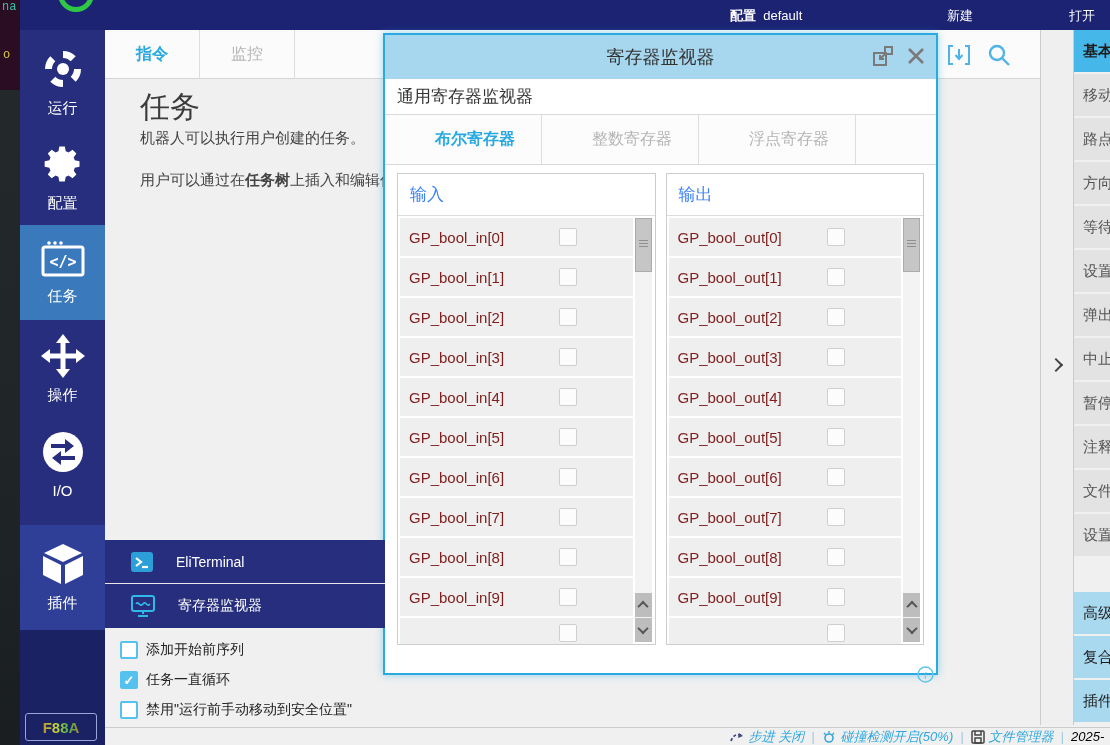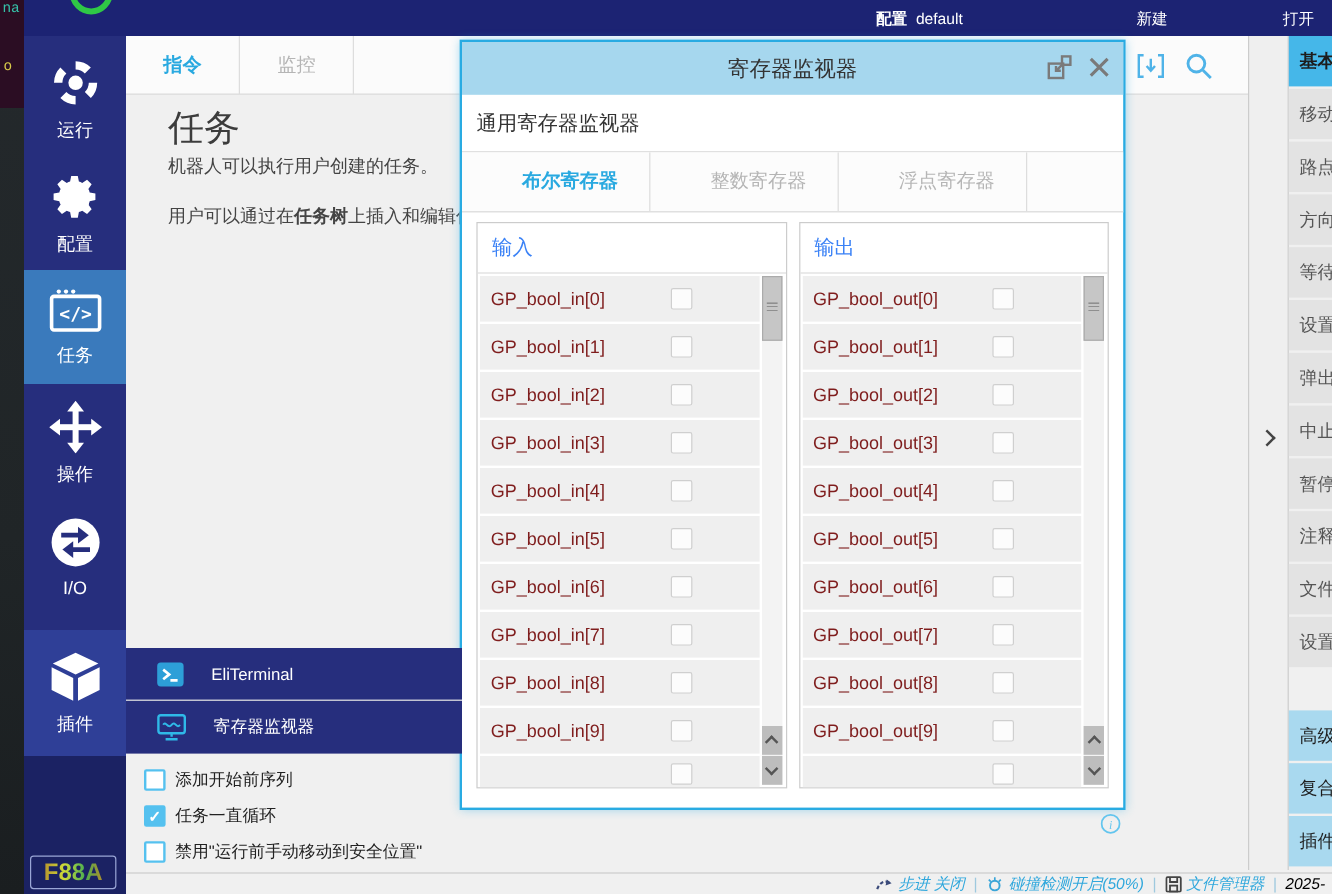--- a/index.html
+++ b/index.html
@@ -19,21 +19,21 @@
   .tb-config b { font-weight:bold; }
   .tb-btn { position:absolute; top:7px; cursor:pointer; }
   .tb-new { left:927px; } .tb-open { left:1017px;margin-left:32px; }
 
   
   .sidebar { position:absolute; left:20px; top:30px; width:85px; height:715px; background:#262e7d; z-index:3;padding-left:32px; }
   .sb-item { position:absolute; left:0; width:85px; height:95px; display:flex; flex-direction:column; align-items:center; justify-content:center; gap:8px; color:#fff; font-size:15px; cursor:pointer; }
   .sb-item svg { display:block; }
   .sb-run { top:5px; } .sb-cfg { top:100px; } .sb-task { top:195px; background:#3a7abc; } .sb-op { top:292px; } .sb-io { top:387px; } .sb-plg { top:495px; background:#2f3f97; height:105px; }
   .sb-bottom { position:absolute; left:0; top:600px; width:85px; height:115px; background:#1b2263; }
-  .badge { position:absolute; left:5px; top:83px; width:72px; height:28px; border:1px solid #9aa6d6; border-radius:3px; display:flex; align-items:center; justify-content:center; font-size:20px; font-weight:bold;
+  .badge { position:absolute; left:5px; top:83px; width:72px; height:28px; border:1px solid #9aa6d6; border-radius:3px; display:flex; align-items:center; justify-content:center; font-size:15px; font-weight:bold;
     background:transparent; }
   .badge span { background:linear-gradient(90deg,#b9962e 0%,#cddc39 35%,#4caf50 70%,#a98f2d 100%); -webkit-background-clip:text; background-clip:text; color:transparent; }
 
   
   .toolrow { position:absolute; left:105px; top:30px; width:935px; height:49px; background:#fbfbfb; border-bottom:1px solid #d5d5d5; z-index:1; }
   .tr-tab { position:absolute; top:0; height:49px; width:95px; display:flex; align-items:center; justify-content:center; font-size:16px; border-right:1px solid #ddd; cursor:pointer; }
   .tr-tab.on { color:#29a9e0; font-weight:bold; }
   .tr-tab.off { color:#b5b5b5; }
   .tr-t1 { left:0; } .tr-t2 { left:95px; }
   .tr-icons { position:absolute; right:28px; top:12px; display:flex; gap:14px; }
@@ -72,21 +72,21 @@
   
   .flyout { position:absolute; left:105px; top:540px; width:280px; height:88px; background:#262e7d; z-index:30; }
   .fly-row { height:44px; display:flex; align-items:center; gap:22px; padding-left:25px; color:#fff; font-size:14px; cursor:pointer; }
   .fly-row.first { border-bottom:1px solid #e8e8e8; }
 
   
   .dialog { position:absolute; left:383px; top:33px; width:555px; height:642px; background:#fff; border:2px solid #29abe2; z-index:20; box-shadow:0 0 8px rgba(41,171,226,.45); }
   .dlg-head { height:44px; background:#a6d7ee; display:flex; align-items:center; justify-content:center; position:relative; font-size:18px; color:#333; }
   .dlg-icons { position:absolute; right:10px; top:10px; display:flex; gap:12px; align-items:center; }
   .dlg-icons svg { cursor:pointer; }
-  .dlg-sub { height:48px; display:flex; align-items:center; padding-left:12px; font-size:17px; color:#333; border-bottom:1px solid #d9d9d9; }
+  .dlg-sub { height:36px; display:flex; align-items:center; padding-left:12px; font-size:17px; color:#333; border-bottom:1px solid #d9d9d9; }
   .dlg-tabs { height:50px; display:flex; border-bottom:1px solid #d9d9d9; background:#fcfcfc; }
   .dlg-tab { width:133px; display:flex; align-items:center; justify-content:center; font-size:16px; color:#b5b5b5; border-right:1px solid #ddd; cursor:pointer;margin-left:24px; }
   .dlg-tab.on { color:#29a9e0; font-weight:bold; }
   .dlg-body { display:flex; gap:10px; padding:8px 12px 0 12px; position:relative; height:504px; }
   .panel { flex:1; border:1px solid #ccc; background:#fff; height:472px; }
   .panel-h { height:42px; display:flex; align-items:center; padding-left:12px; font-size:17px; color:#3b82f6; border-bottom:1px solid #ddd; }
   .list { position:relative; height:428px; overflow:hidden; padding:2px 0 0 2px; }
   .row { height:38px; margin:0 22px 2px 0; background:#efefef; display:flex; align-items:center; justify-content:space-between; }
   .rlabel { font-size:15px; color:#7f1d1d; padding-left:9px; }
   .dcb { width:18px; height:18px; border:1px solid #cfcfcf; background:#fcfcfc; border-radius:2px; margin-right:56px; cursor:pointer; flex:0 0 18px; }

